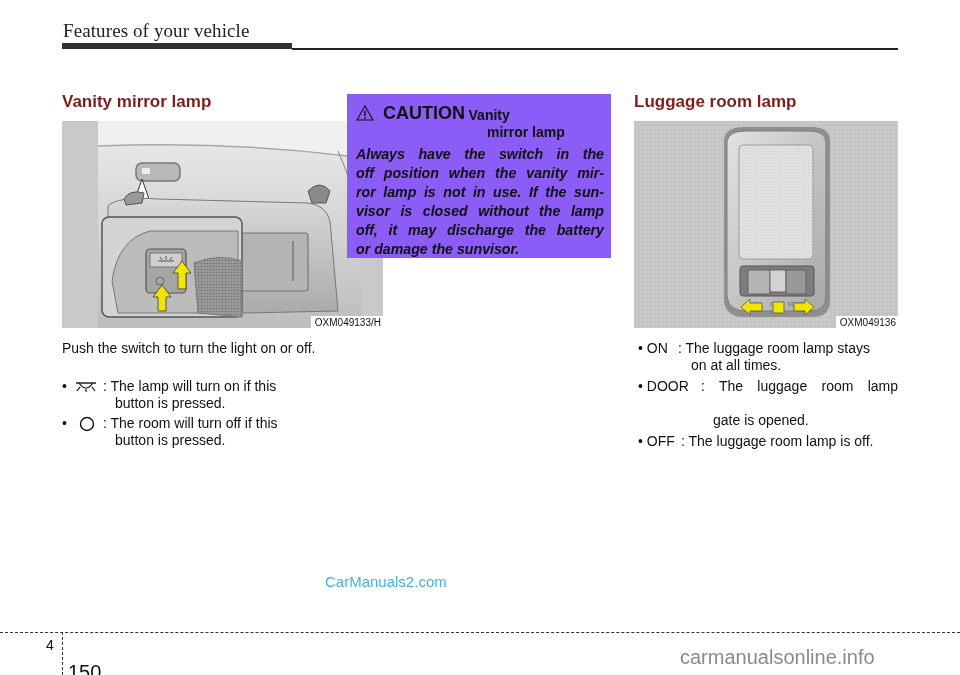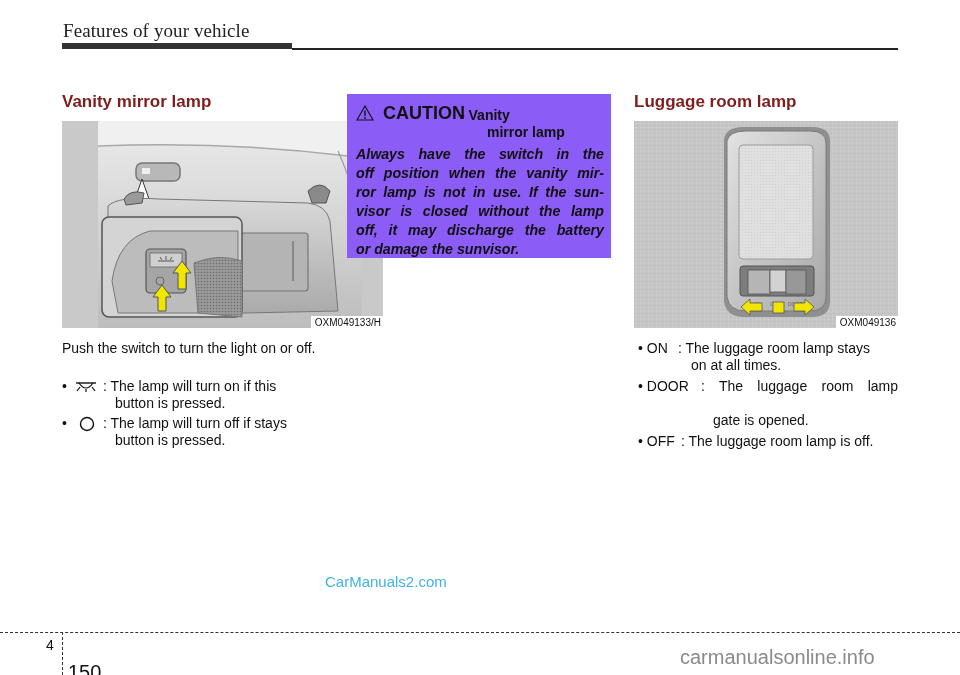--- a/index.html
+++ b/index.html
@@ -129,21 +129,21 @@
   <span class="bullet-text" style="left:53px; top:17px; width:211px;">button is pressed.</span>
 </div>
 
 <div class="bullet-row" style="left:62px; top:415px; width:264px; height:34px;">
   <span class="bullet-dot">•</span>
   <span class="abs" style="left:17px; top:1px;">
     <svg width="16" height="16" viewBox="0 0 16 16">
         <circle cx="8" cy="8" r="6.5" fill="none" stroke="#111" stroke-width="1.4"></circle>
       </svg>
   </span>
-  <span class="bullet-text" style="left:41px; width:223px;">: The lamp will turn off if stays</span>
+  <span class="bullet-text" style="left:41px; width:223px;">: The room will turn off if this</span>
   <span class="bullet-text" style="left:53px; top:17px; width:211px;">button is pressed.</span>
 </div>
 
 <div class="abs caution-box">
   <span class="abs" style="left:9px; top:11px;">
     <svg width="18" height="16" viewBox="0 0 18 16">
       <path d="M9,1 L17,15 L1,15 Z" fill="none" stroke="#111" stroke-width="1.1"></path>
       <line x1="9" y1="5.5" x2="9" y2="11" stroke="#111" stroke-width="1.4"></line>
       <circle cx="9" cy="13" r="0.9" fill="#111"></circle>
     </svg>

